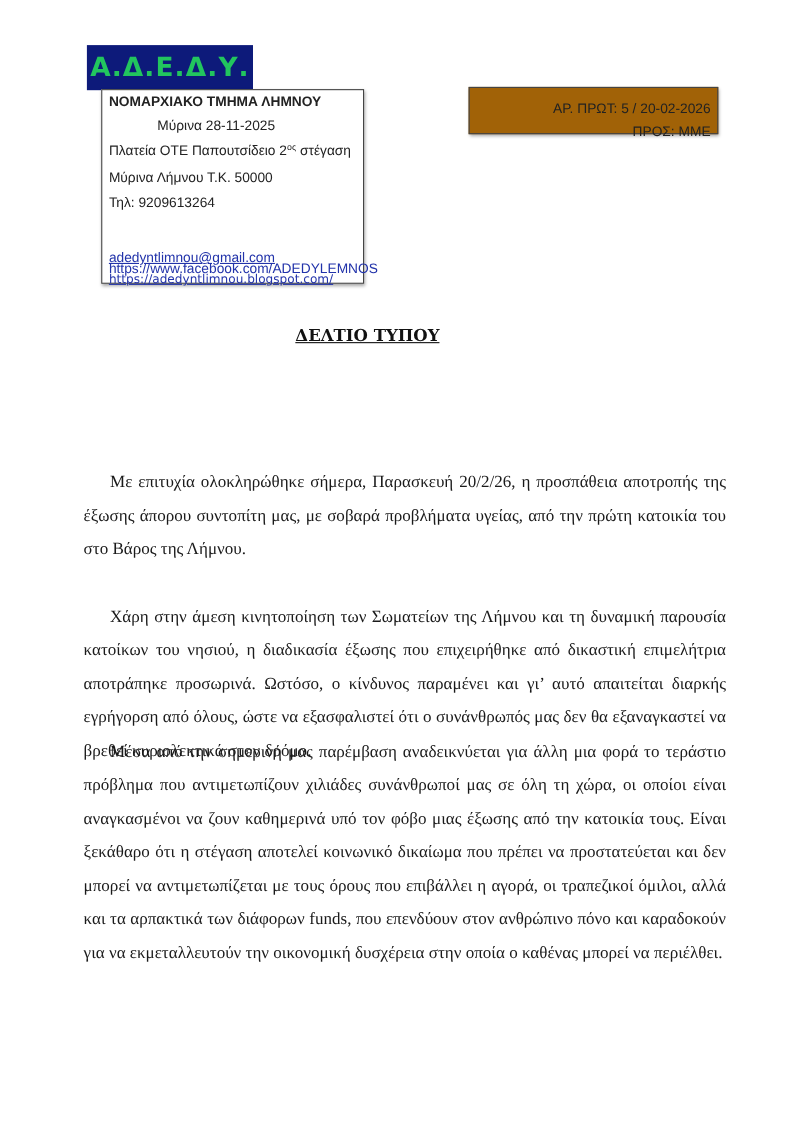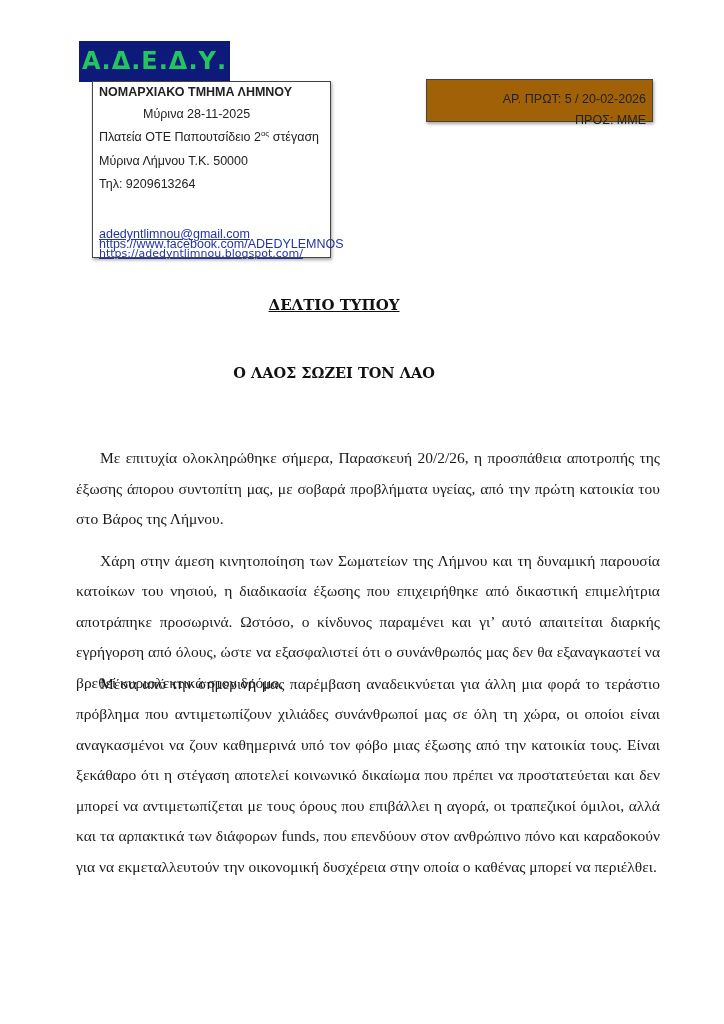--- a/index.html
+++ b/index.html
@@ -39,21 +39,21 @@
       font-family: "DejaVu Serif", serif; font-weight: bold; color: #111; margin-left: 32px; }
     .t1 { top: 296px; font-size: 15px; text-decoration: underline; }
     .t2 { top: 332px; font-size: 14.5px; }
     .t3 { top: 364px; font-size: 14.5px; }
 
     .para {
       position: absolute; left: 76px; width: 584px;
       font-family: "Liberation Serif", serif; font-size: 15.5px; color: #1a1a1a;
       line-height: 30.5px; text-align: justify; text-indent: 24px;
     }
-    .p1 { top: 418px; margin-top: 25px; }
+    .p1 { top: 399px; margin-top: 25px; }
     .p2 { top: 530px; }
     .p3 { top: 653px; }
   </style>
 </head>
 <body>
 
 <div class="page">
 
   <div class="logo">Α.Δ.Ε.Δ.Υ.</div>
 
@@ -67,19 +67,18 @@
     <div class="line link u blog" style="top:137px;">https://adedyntlimnou.blogspot.com/</div>
     <div class="line link" style="top:155px;">https://www.facebook.com/ADEDYLEMNOS</div>
   </div>
 
   <div class="ref-box">
     <div class="line" style="top:12px;">ΑΡ. ΠΡΩΤ: 5 / 20-02-2026</div>
     <div class="line" style="top:33px;">ΠΡΟΣ: ΜΜΕ</div>
   </div>
 
   <div class="title-block t1">ΔΕΛΤΙΟ ΤΥΠΟΥ</div>
-  <div class="title-block t3">Ο ΛΑΟΣ ΣΩΖΕΙ ΤΟΝ ΛΑΟ</div>
 
   <p class="para p1">Με επιτυχία ολοκληρώθηκε σήμερα, Παρασκευή 20/2/26, η προσπάθεια αποτροπής της έξωσης άπορου συντοπίτη μας, με σοβαρά προβλήματα υγείας, από την πρώτη κατοικία του στο Βάρος της Λήμνου.</p>
   <p class="para p2">Χάρη στην άμεση κινητοποίηση των Σωματείων της Λήμνου και τη δυναμική παρουσία κατοίκων του νησιού, η διαδικασία έξωσης που επιχειρήθηκε από δικαστική επιμελήτρια αποτράπηκε προσωρινά. Ωστόσο, ο κίνδυνος παραμένει και γι’ αυτό απαιτείται διαρκής εγρήγορση από όλους, ώστε να εξασφαλιστεί ότι ο συνάνθρωπός μας δεν θα εξαναγκαστεί να βρεθεί κυριολεκτικά στον δρόμο.</p>
   <p class="para p3">Μέσα από την σημερινή μας παρέμβαση αναδεικνύεται για άλλη μια φορά το τεράστιο πρόβλημα που αντιμετωπίζουν χιλιάδες συνάνθρωποί μας σε όλη τη χώρα, οι οποίοι είναι αναγκασμένοι να ζουν καθημερινά υπό τον φόβο μιας έξωσης από την κατοικία τους. Είναι ξεκάθαρο ότι η στέγαση αποτελεί κοινωνικό δικαίωμα που πρέπει να προστατεύεται και δεν μπορεί να αντιμετωπίζεται με τους όρους που επιβάλλει η αγορά, οι τραπεζικοί όμιλοι, αλλά και τα αρπακτικά των διάφορων funds, που επενδύουν στον ανθρώπινο πόνο και καραδοκούν για να εκμεταλλευτούν την οικονομική δυσχέρεια στην οποία ο καθένας μπορεί να περιέλθει.</p>
 
 </div>
 
 </body></html>

